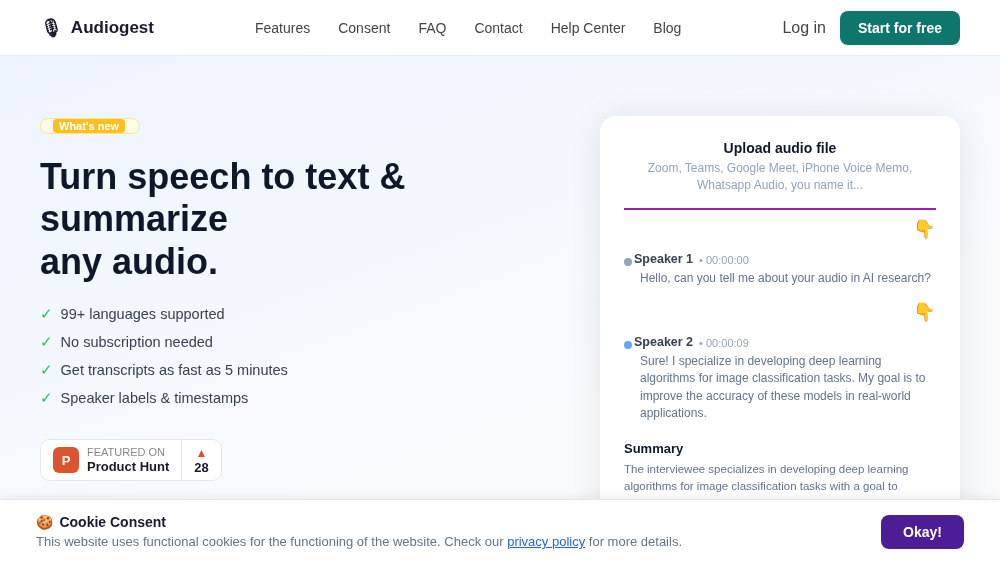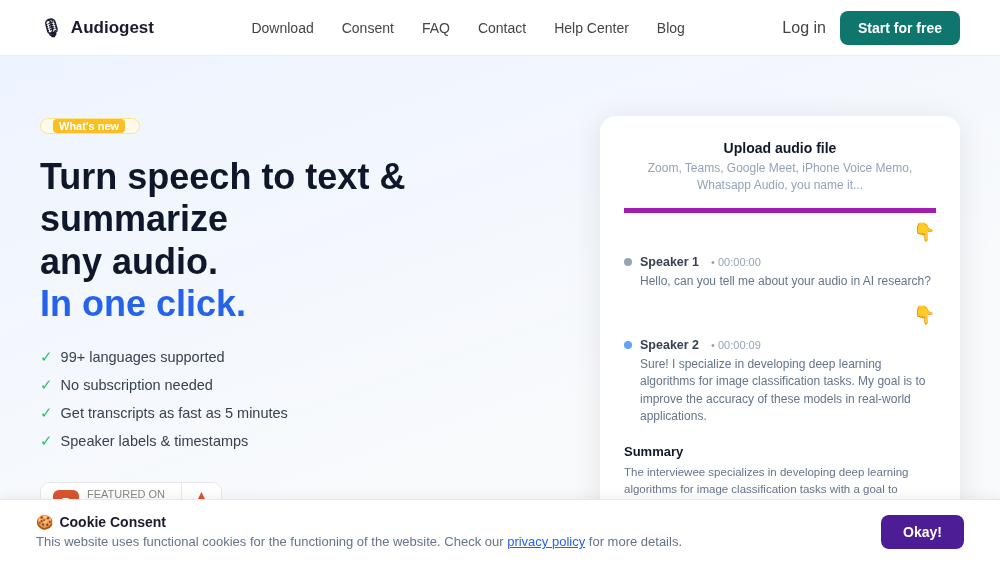--- a/index.html
+++ b/index.html
@@ -89,26 +89,26 @@
 
     
     .demo-card {
       background: #fff;
       border-radius: 16px;
       box-shadow: 0 4px 32px rgba(0,0,0,0.09);
       padding: 24px 24px 20px;
       width: 360px;
       flex-shrink: 0;
     }
-    .demo-upload { text-align: center; padding-bottom: 14px; border-bottom: 5px solid #a21caf; }
+    .demo-upload { text-align: center; padding-bottom: 14px; border-bottom: 2px solid #a21caf; }
     .demo-upload-title { font-size: 14px; font-weight: 700; color: #0f172a; margin-bottom: 4px; }
     .demo-upload-sub { font-size: 12px; color: #94a3b8; line-height: 1.4; }
     .demo-pointer { text-align: right; margin: 8px 0 4px; font-size: 18px; }
     .demo-speaker { padding: 8px 0; }
-    .demo-speaker-row { display: flex; align-items: center; gap: 8px; margin-bottom: 4px; }
+    .demo-speaker-row { display: flex; align-items: flex-end; gap: 2px; margin-bottom: 4px; }
     .speaker-dot { width: 8px; height: 8px; border-radius: 50%; background: #94a3b8; flex-shrink: 0; }
     .speaker-name { font-size: 12.5px; font-weight: 600; color: #374151; }
     .speaker-time { font-size: 11px; color: #94a3b8; margin-left: 4px; }
     .speaker-text { font-size: 12px; color: #64748b; line-height: 1.45; padding-left: 16px; }
     .demo-pointer2 { text-align: right; margin: 6px 0 4px; font-size: 18px; }
     .demo-summary-title { font-size: 13px; font-weight: 700; color: #0f172a; margin-bottom: 5px; }
     .demo-summary-text { font-size: 11.5px; color: #64748b; line-height: 1.5; }
 
     
     .cookie-banner {
@@ -132,42 +132,41 @@
   </style>
 </head>
 <body>
 
 <nav>
   <div class="nav-logo">
     <span class="nav-logo-icon">🎙</span>
     <span>Audiogest</span>
   </div>
   <div class="nav-links">
-    <a>Download</a>
+    <a>Features</a>
     <a>Consent</a>
     <a>FAQ</a>
     <a>Contact</a>
     <a>Help Center</a>
     <a>Blog</a>
   </div>
   <div class="nav-actions">
     <button class="btn-login">Log in</button>
     <button class="btn-start">Start for free</button>
   </div>
 </nav>
 
 <section class="hero">
   <div class="hero-left">
     <div class="new-badge">
       <span class="badge-tag">What's new</span>
     </div>
     <h1 class="hero-title">
       <span>Turn speech to text &amp; summarize</span><br>
       <span>any audio.</span><br>
-      <span class="hero-title-blue">In one click.</span>
     </h1>
     <ul class="hero-checks">
       <li>
         <span class="check-icon">✓</span>
         <span>99+ languages supported</span>
       </li>
       <li>
         <span class="check-icon">✓</span>
         <span>No subscription needed</span>
       </li>

